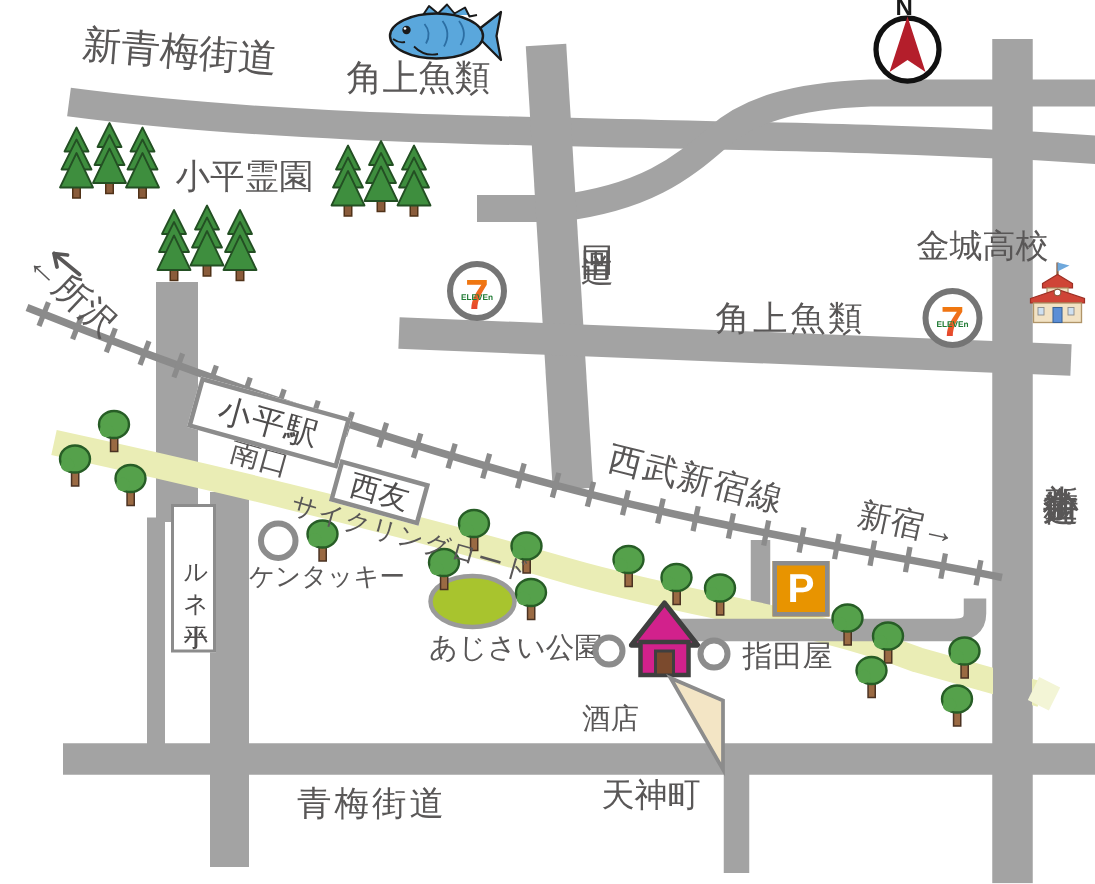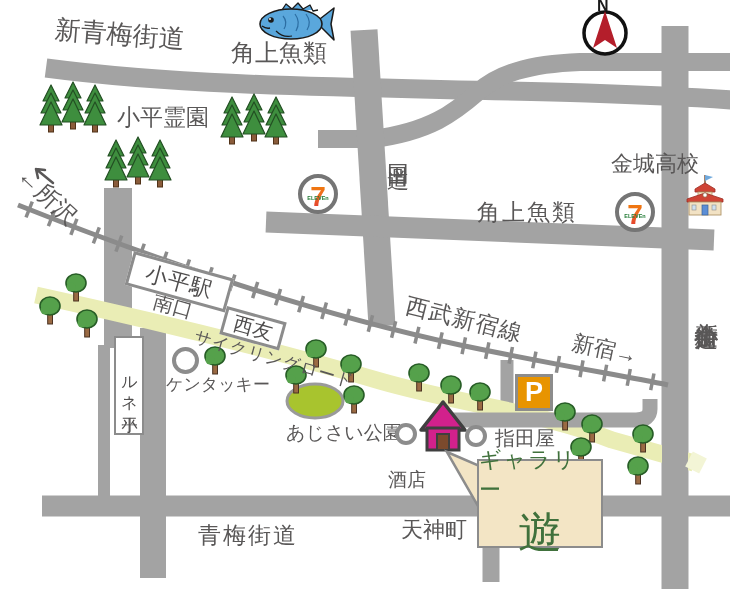--- a/index.html
+++ b/index.html
@@ -309,24 +309,20 @@
   <div id="lune-box" class="mapbox">
     <span class="vert">ルネ小平</span>
   </div>
   <div id="parking-box">
     <span>P</span>
   </div>
   <div class="marker-circle" style="left:172px;top:347px;width:27px;height:27px;"></div>
   <div class="marker-circle" style="left:395px;top:423px;width:22px;height:22px;"></div>
   <div class="marker-circle" style="left:465px;top:425px;width:22px;height:22px;"></div>
 
-  <div id="callout-box">
-    <div id="callout-line1">ギャラリー</div>
-    <div id="callout-line2">遊</div>
-  </div>
 
   <div class="lbl rot" style="left:56px;top:16px;font-size:26px;transform:rotate(4.5deg);">新青梅街道</div>
   <div class="lbl" style="left:231px;top:40px;font-size:24px;">角上魚類</div>
   <div class="lbl" style="left:117px;top:105px;font-size:23px;">小平霊園</div>
   <div class="lbl rot" style="left:30px;top:162px;font-size:24px;transform:rotate(43deg);">←所沢</div>
   <div class="lbl vert" style="left:387px;top:146px;font-size:22px;">回田道</div>
   <div class="lbl" style="left:477px;top:200px;font-size:23px;letter-spacing:2px;">角上魚類</div>
   <div class="lbl" style="left:611px;top:152px;font-size:22px;">金城高校</div>
   <div id="compass-n" class="lbl">N</div>
   <div class="lbl rot" style="left:409px;top:293px;font-size:23px;transform:rotate(14deg);letter-spacing:1px;">西武新宿線</div>

